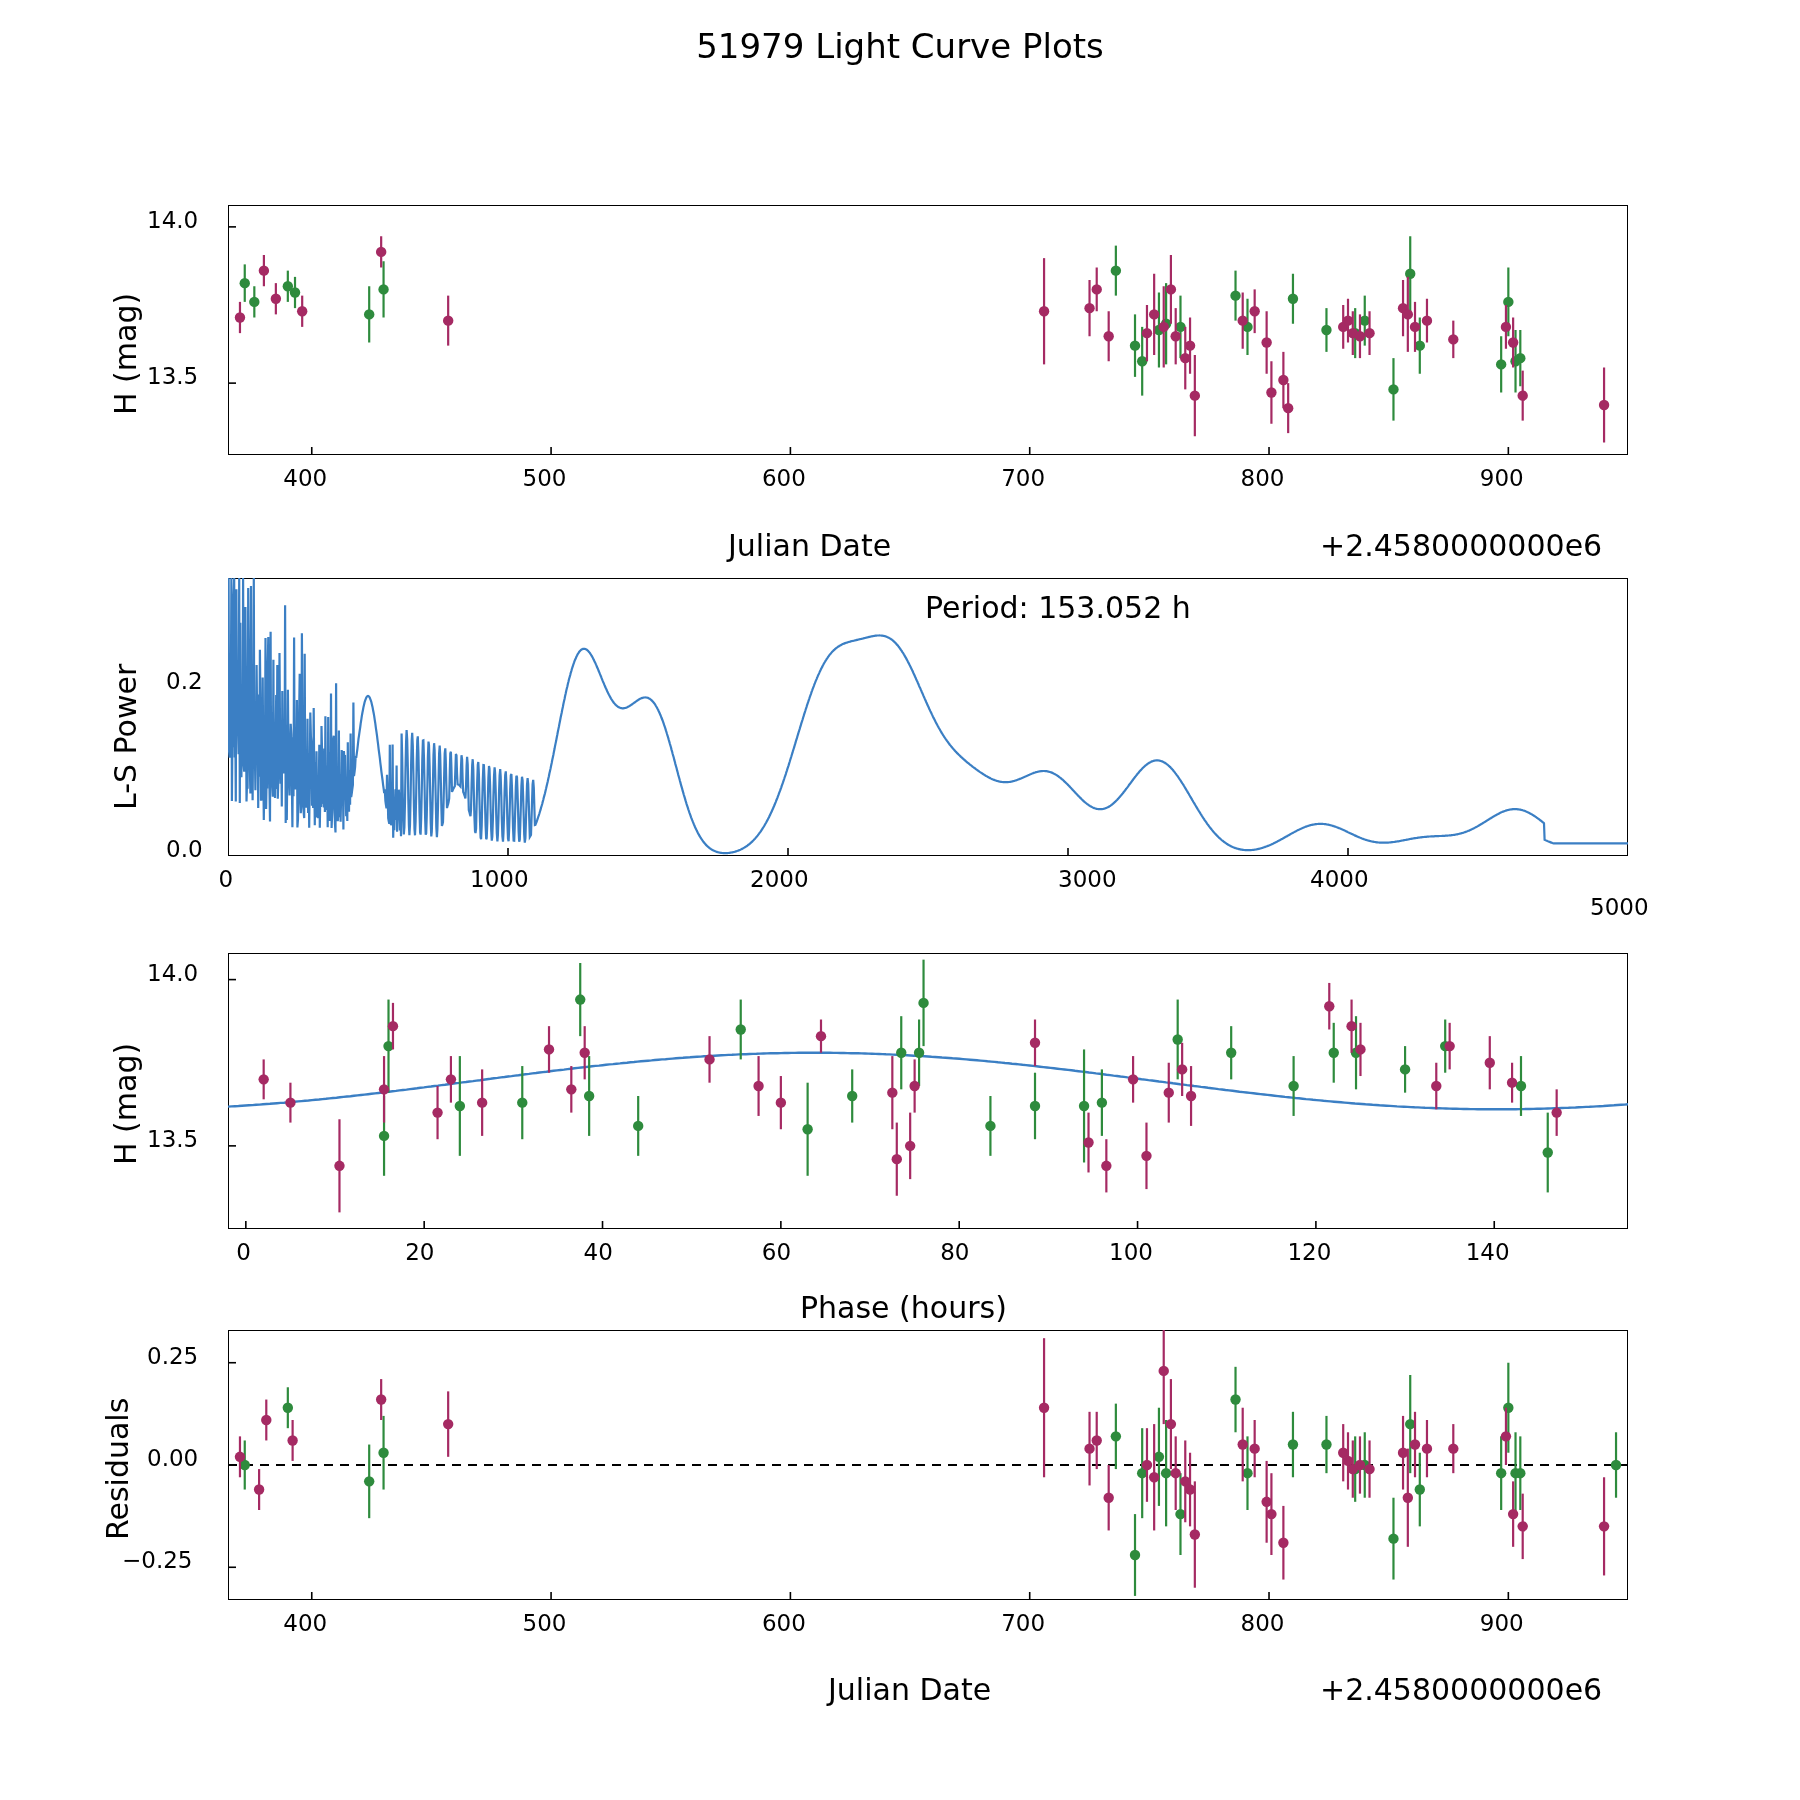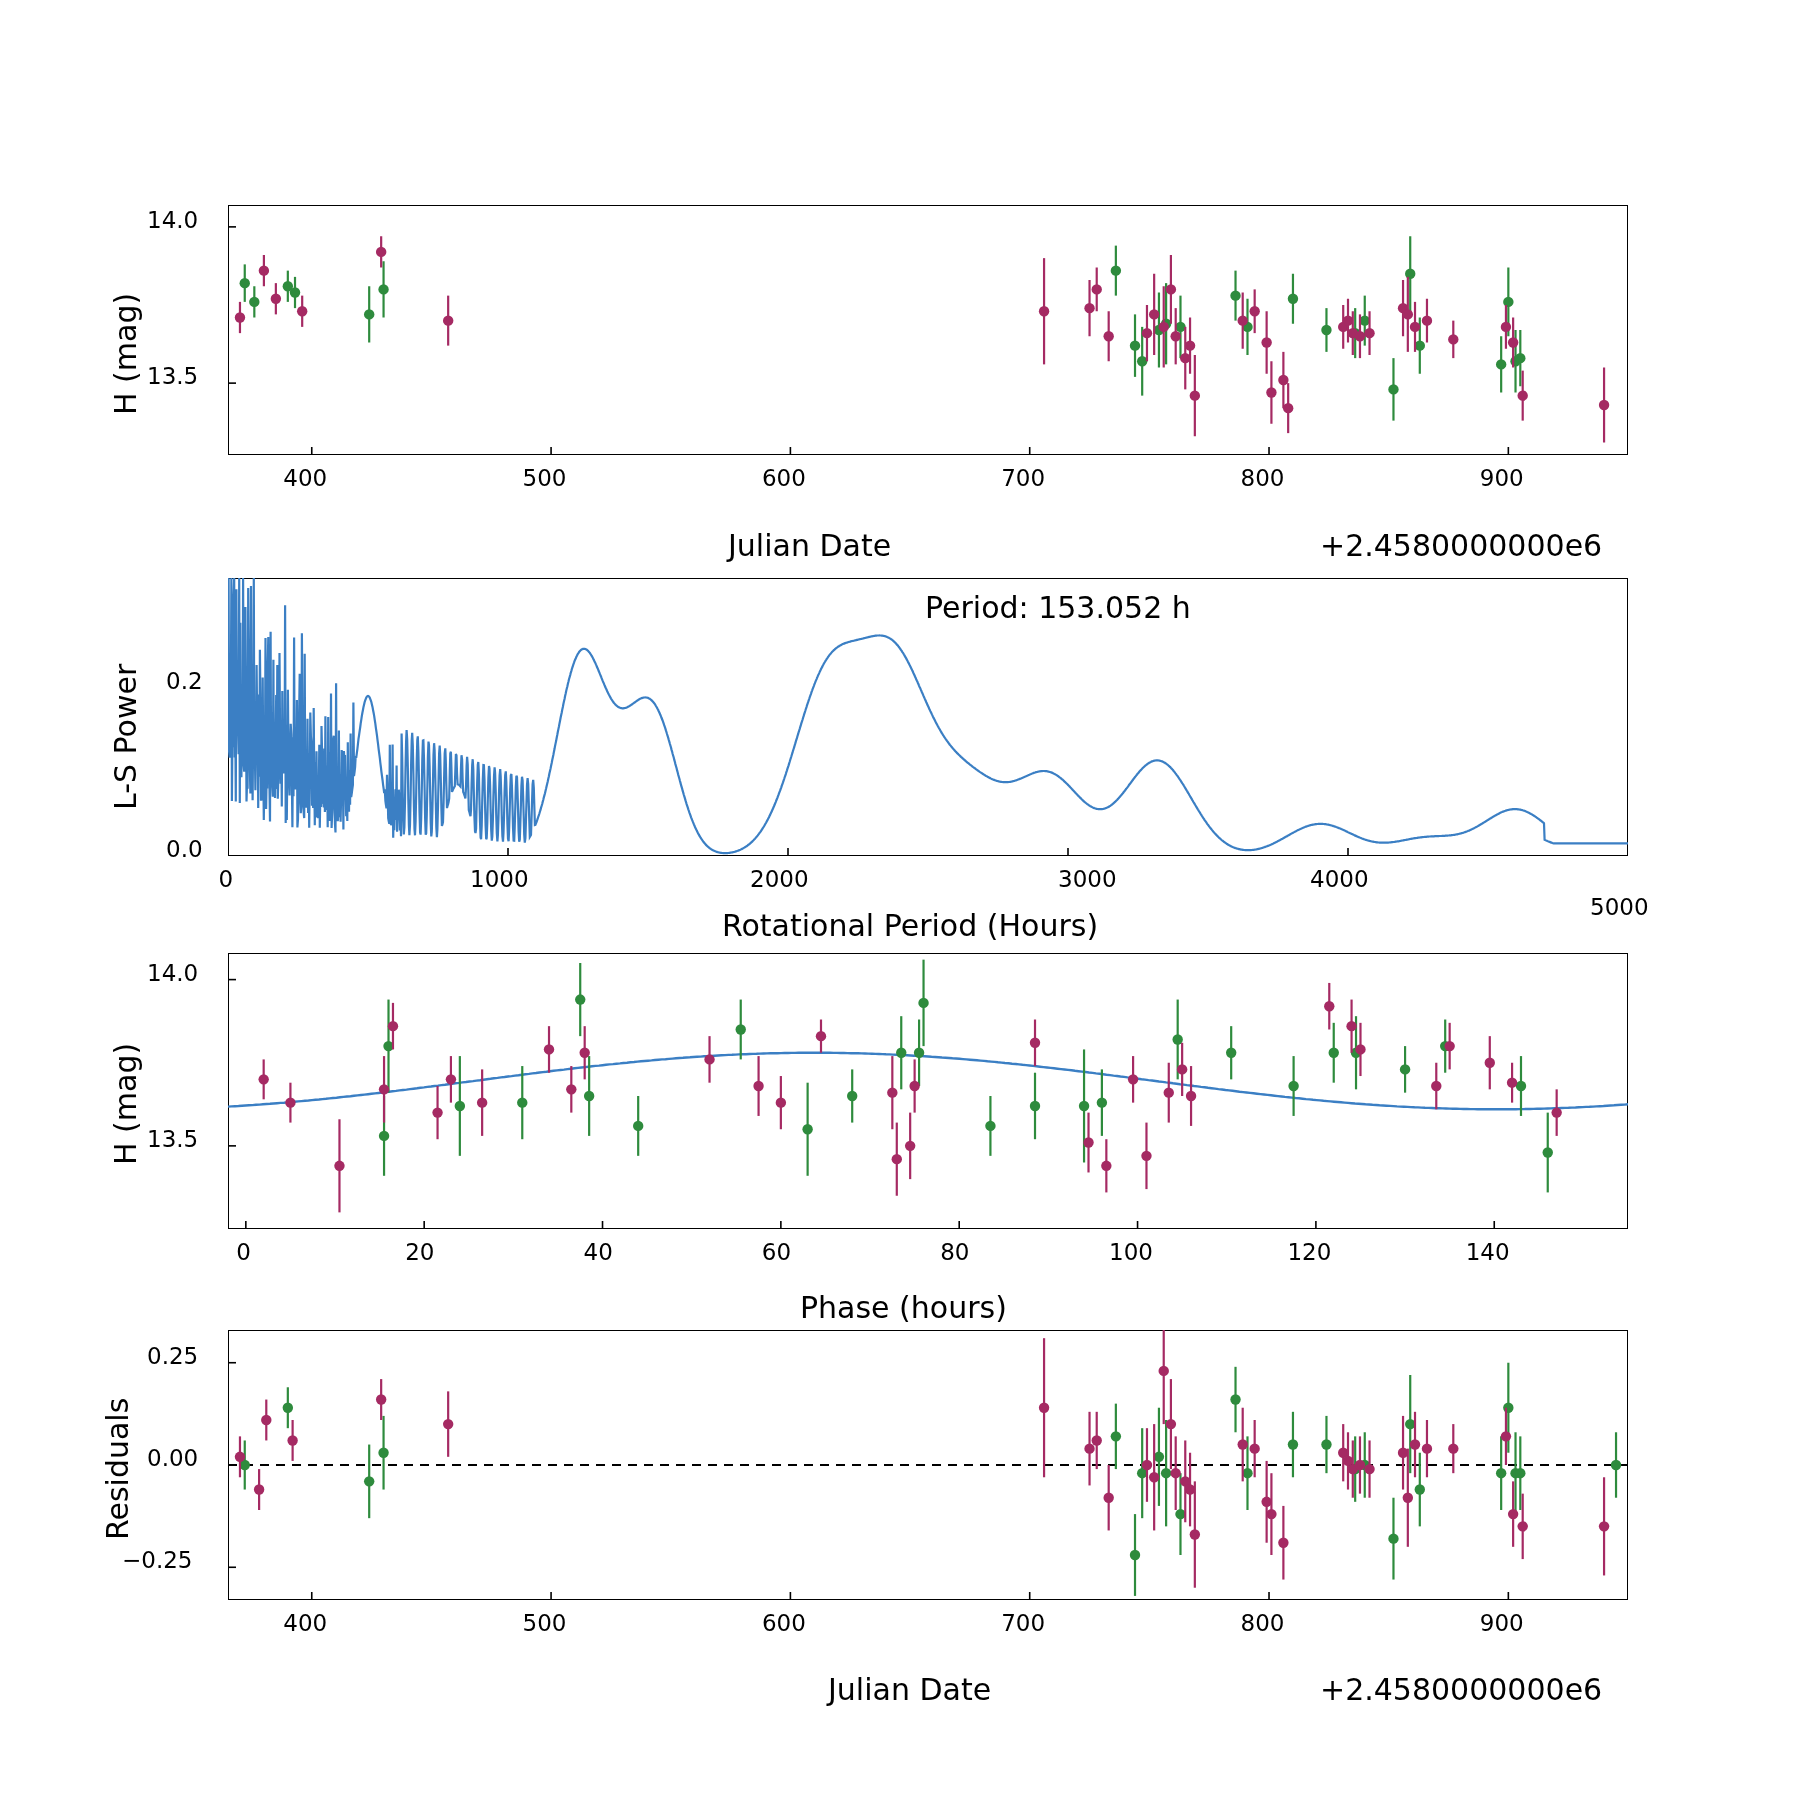--- a/index.html
+++ b/index.html
@@ -72,20 +72,21 @@
   .annot {
     position: absolute;
     font-size: 30px;
     white-space: nowrap;
   }
 </style>
 </head>
 <body>
 
 <div id="figure">
+  <div class="fig-title">51979 Light Curve Plots</div>
 
   <div class="panel" id="panel1" style="left:228px; top:205px; width:1400px; height:250px;">
     <div class="axes-frame"></div>
     <svg class="plot-svg" id="svg1" width="1400" height="250">
         <line x1="83.76068376068376" x2="83.76068376068376" y1="250" y2="242" stroke="#000" stroke-width="1.6"></line>
         <line x1="323.0769230769231" x2="323.0769230769231" y1="250" y2="242" stroke="#000" stroke-width="1.6"></line>
         <line x1="562.3931623931625" x2="562.3931623931625" y1="250" y2="242" stroke="#000" stroke-width="1.6"></line>
         <line x1="801.7094017094016" x2="801.7094017094016" y1="250" y2="242" stroke="#000" stroke-width="1.6"></line>
         <line x1="1041.025641025641" x2="1041.025641025641" y1="250" y2="242" stroke="#000" stroke-width="1.6"></line>
         <line x1="1280.3418803418804" x2="1280.3418803418804" y1="250" y2="242" stroke="#000" stroke-width="1.6"></line>
@@ -522,21 +523,20 @@
           <circle cx="1376.068376068376" cy="196.36363636363637" r="5.2" fill="#a52a63"></circle>
         </g>
       </svg>
   </div>
 
   <div class="ylabel" style="left:108px; top:415px;">H (mag)</div>
   <div class="xlabel" style="left:728px; top:528px;">Julian Date</div>
   <div class="offset-label" style="left:1320px; top:528px;">+2.4580000000e6</div>
 
   <div class="ylabel" style="left:108px; top:810px;">L-S Power</div>
-  <div class="xlabel" style="left:722px; top:908px;">Rotational Period (Hours)</div>
   <div class="annot" style="left:925px; top:590px;">Period: 153.052 h</div>
 
   <div class="ylabel" style="left:108px; top:1165px;">H (mag)</div>
   <div class="xlabel" style="left:800px; top:1290px;">Phase (hours)</div>
 
   <div class="ylabel" style="left:100px; top:1540px;">Residuals</div>
   <div class="xlabel" style="left:828px; top:1672px;">Julian Date</div>
   <div class="offset-label" style="left:1320px; top:1672px;">+2.4580000000e6</div>
 
   <div id="ticks">

